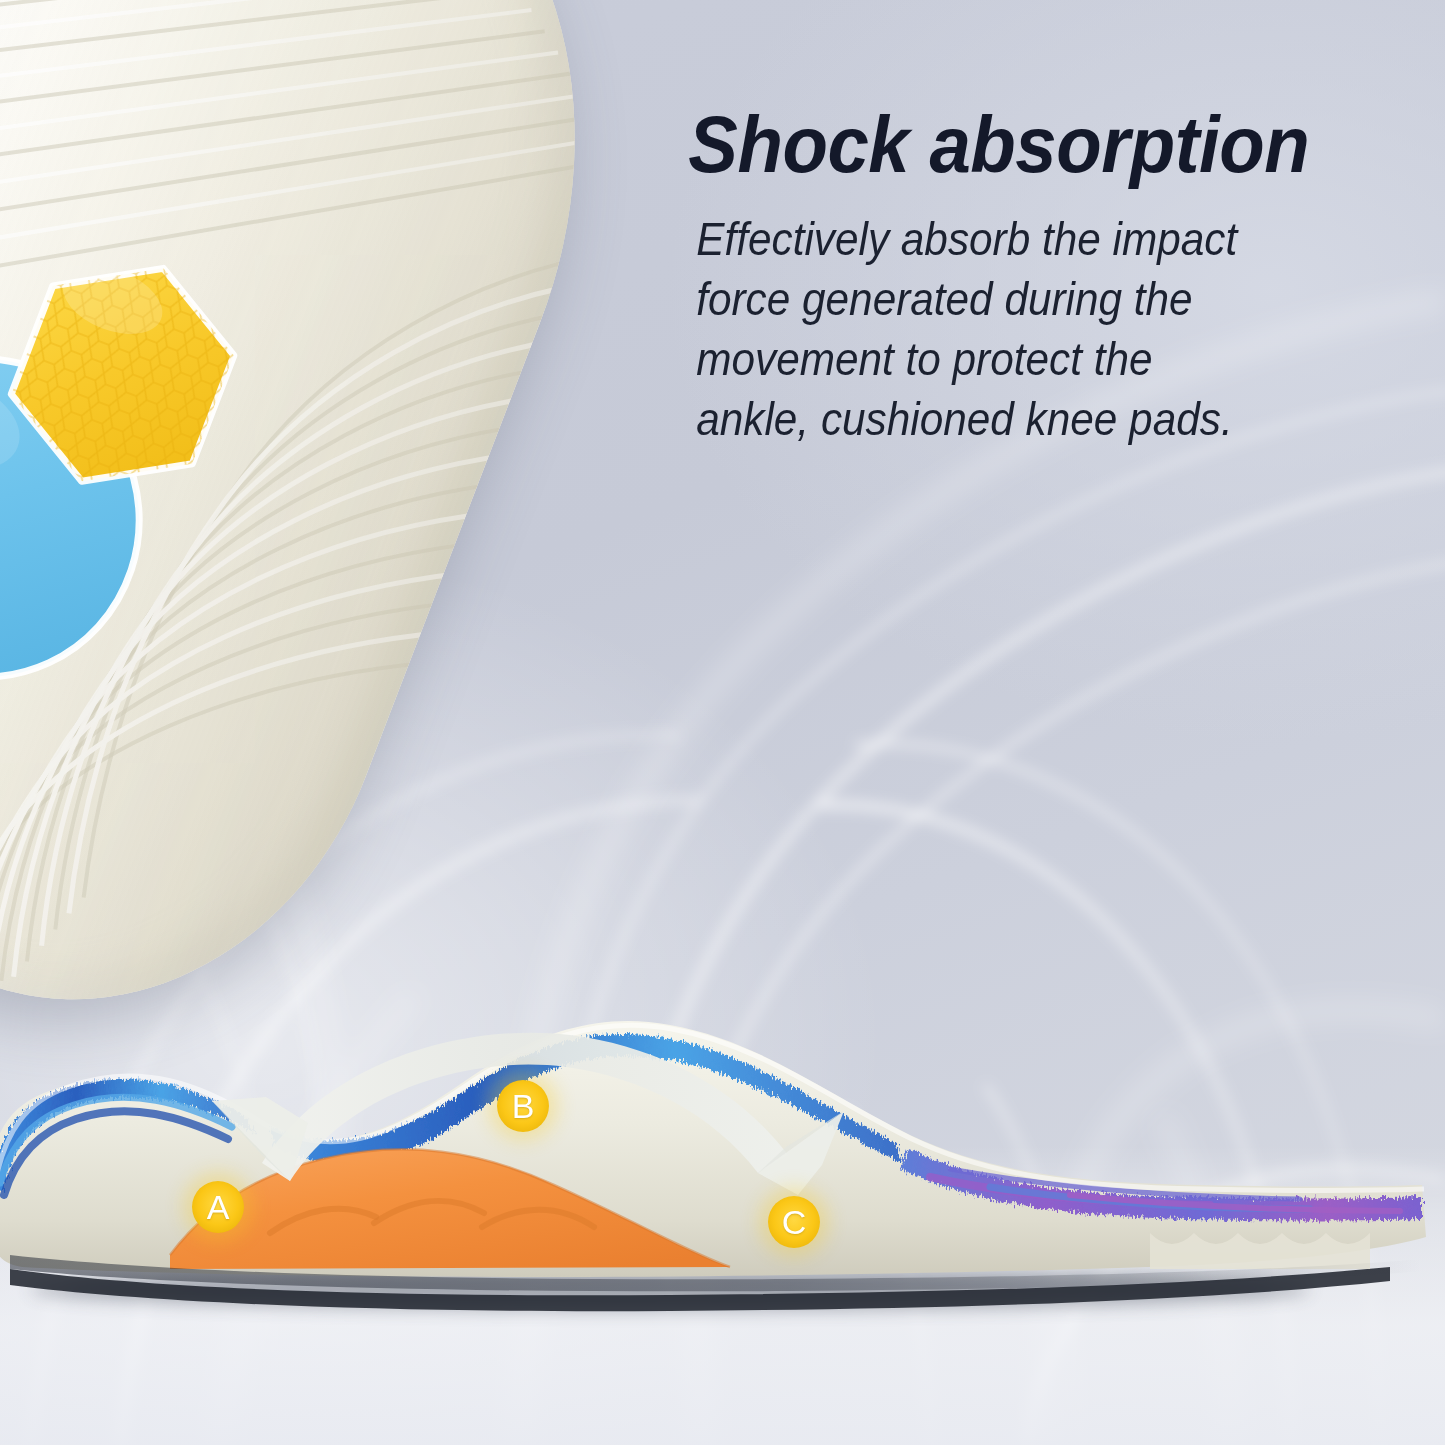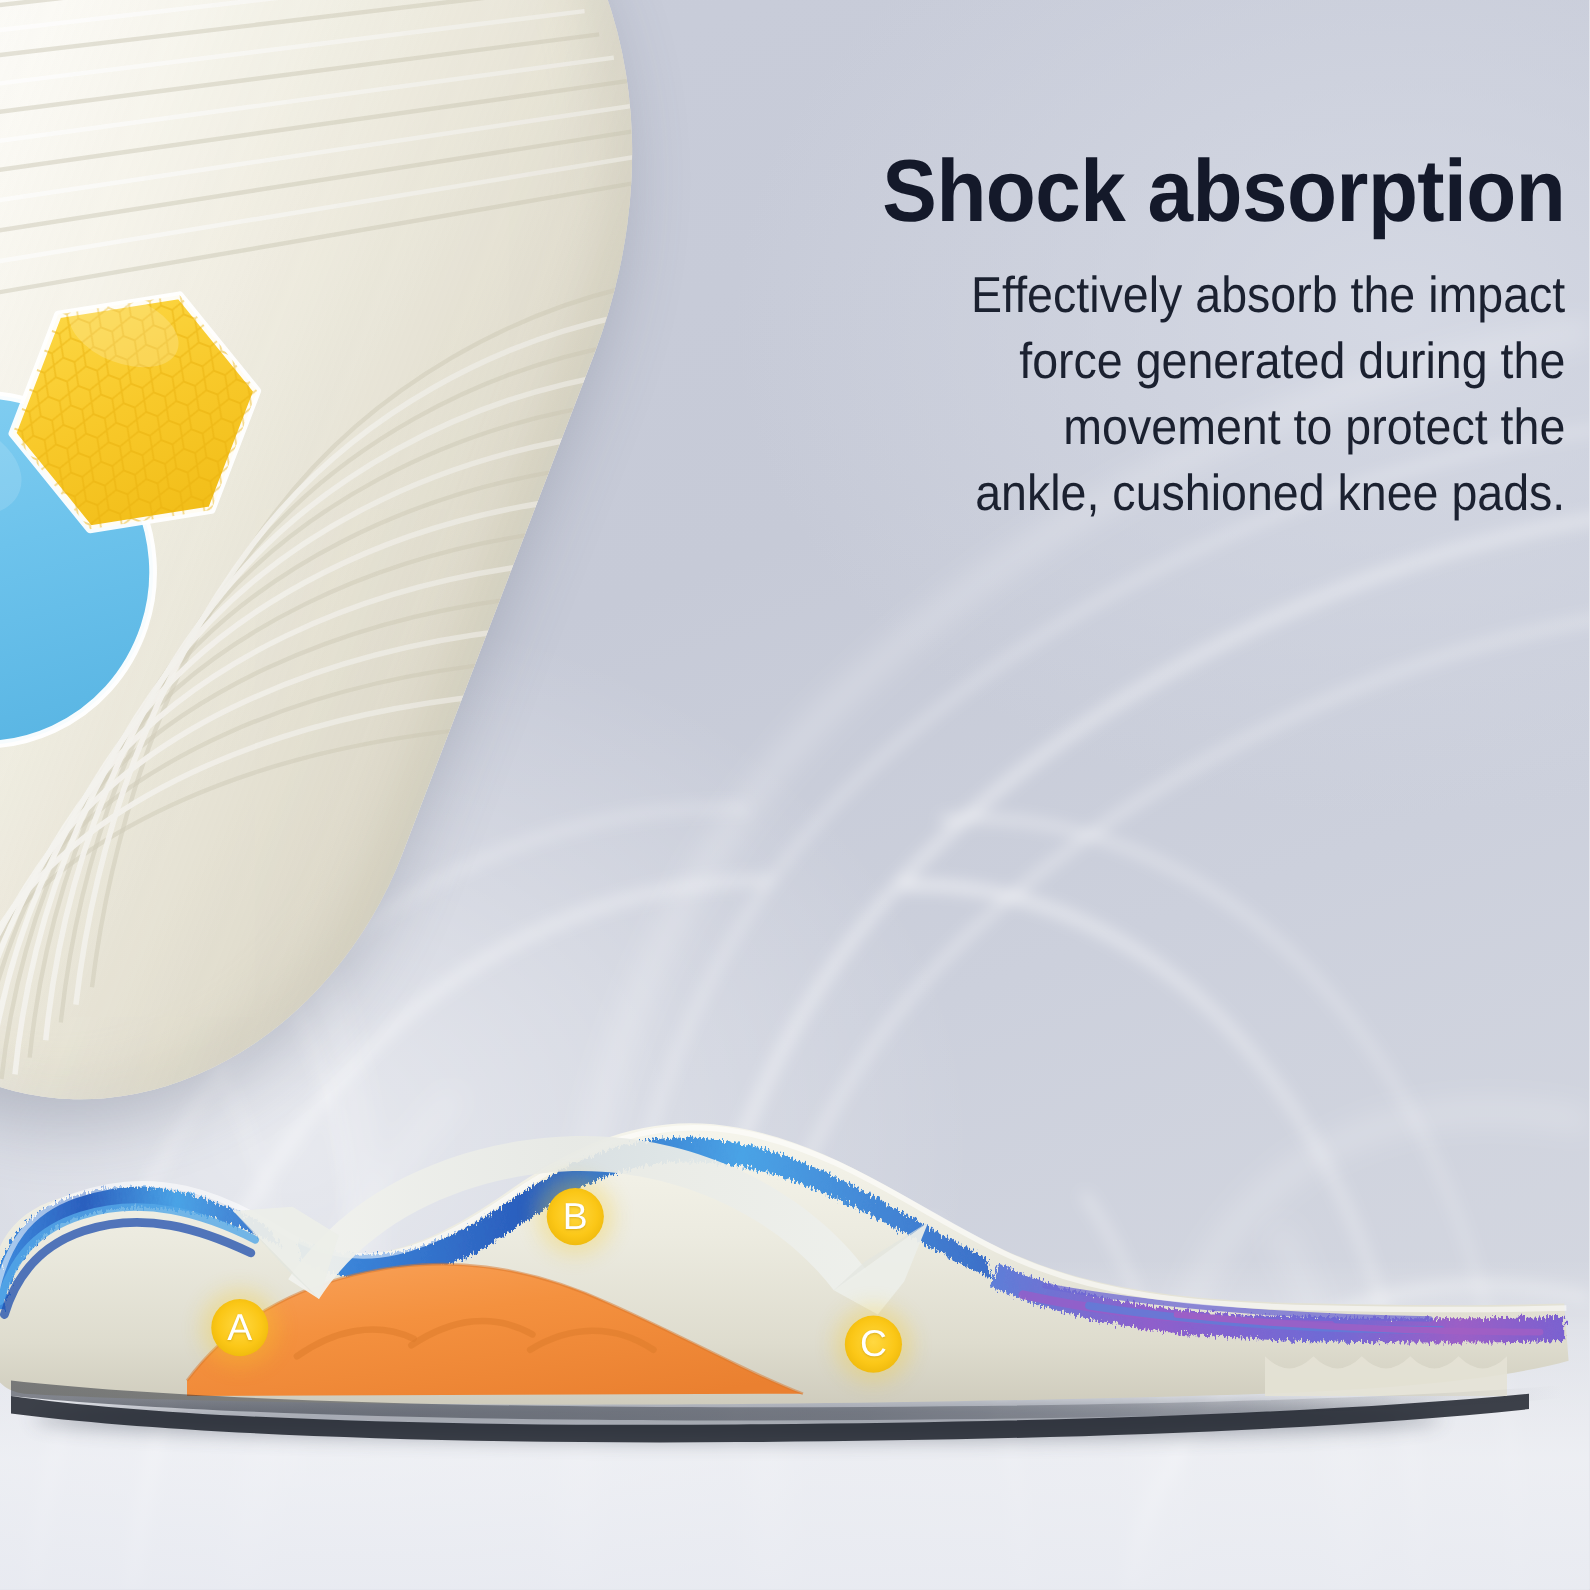--- a/index.html
+++ b/index.html
@@ -32,25 +32,25 @@
     left: 0; right: 0; bottom: 0;
     height: 300px;
     background: linear-gradient(180deg, rgba(255,255,255,0) 0%, rgba(255,255,255,0.30) 22%, rgba(246,247,250,0.72) 60%, rgba(236,238,244,0.85) 100%);
   }
   .swirls { position: absolute; inset: 0; }
   .swirls svg { width: 100%; height: 100%; display: block; }
 
   
   .text-block {
     position: absolute;
-    top: 135px;
+    top: 106px;
     right: 22px;
     width: 790px;
-    text-align: right;
     z-index: 40;
+    font-style: italic;
   }
   .headline {
     margin: 0;
     font-family: "Liberation Sans Narrow", "Liberation Sans", "DejaVu Sans", sans-serif;
     font-size: 80px;
     line-height: 0.98;
     font-weight: 700;
     letter-spacing: -0.5px;
     color: #14192a;
     transform: scaleX(0.93);

